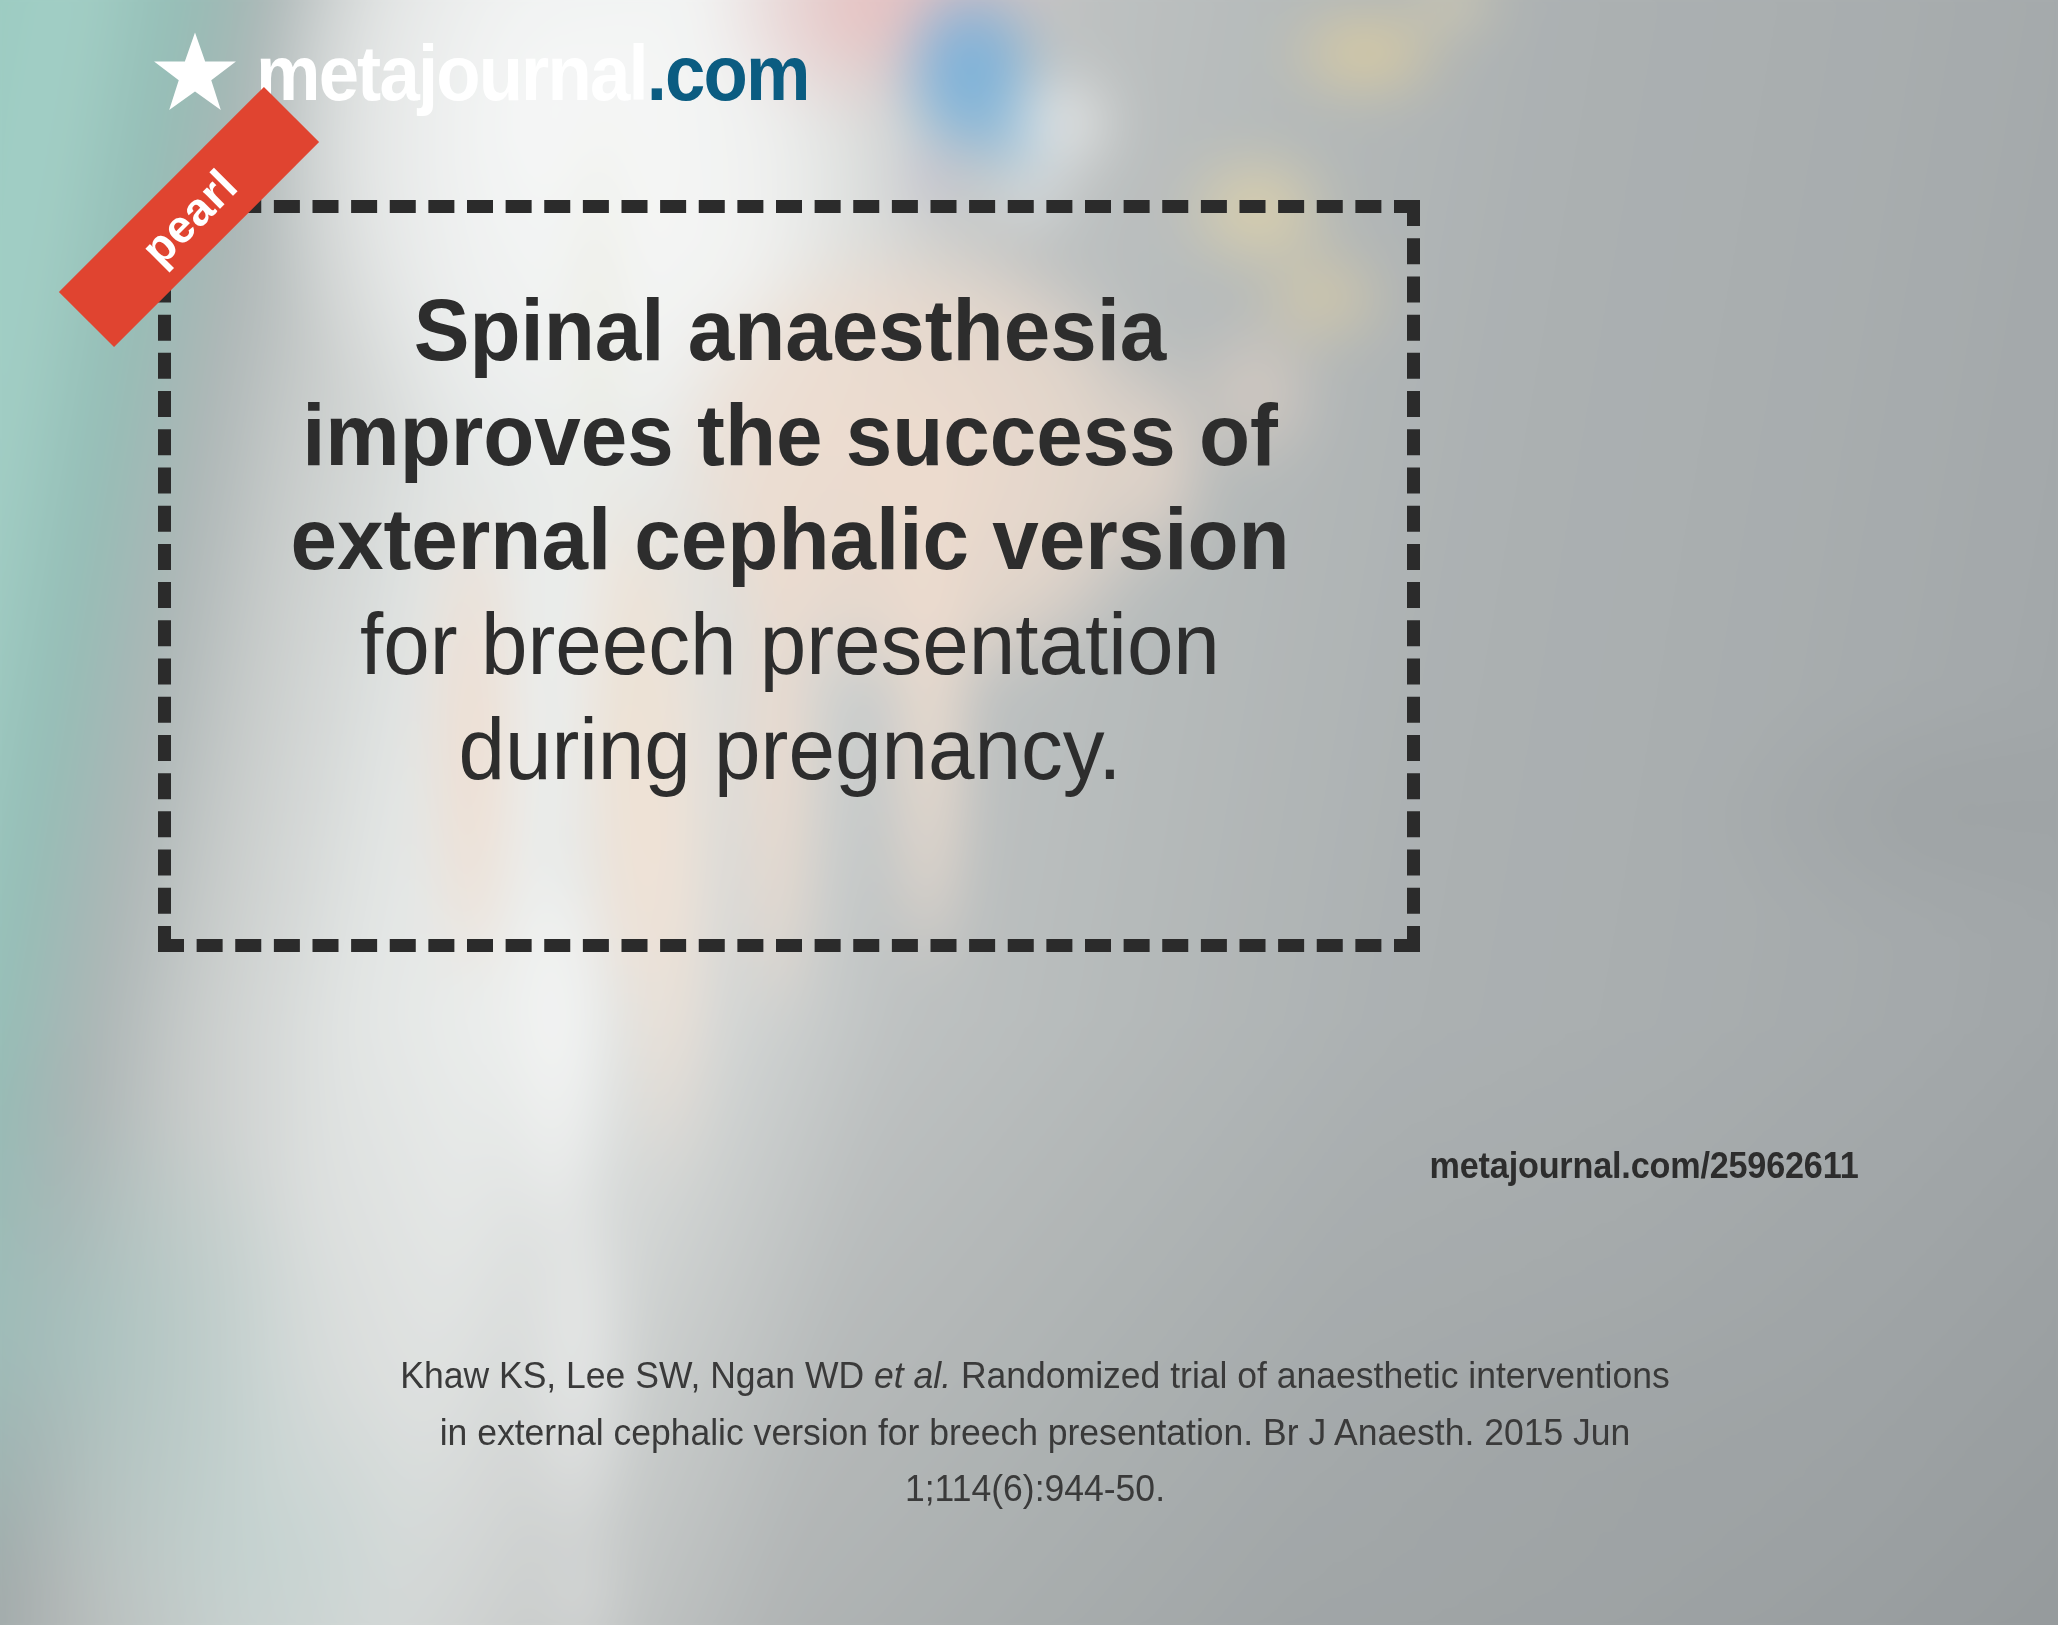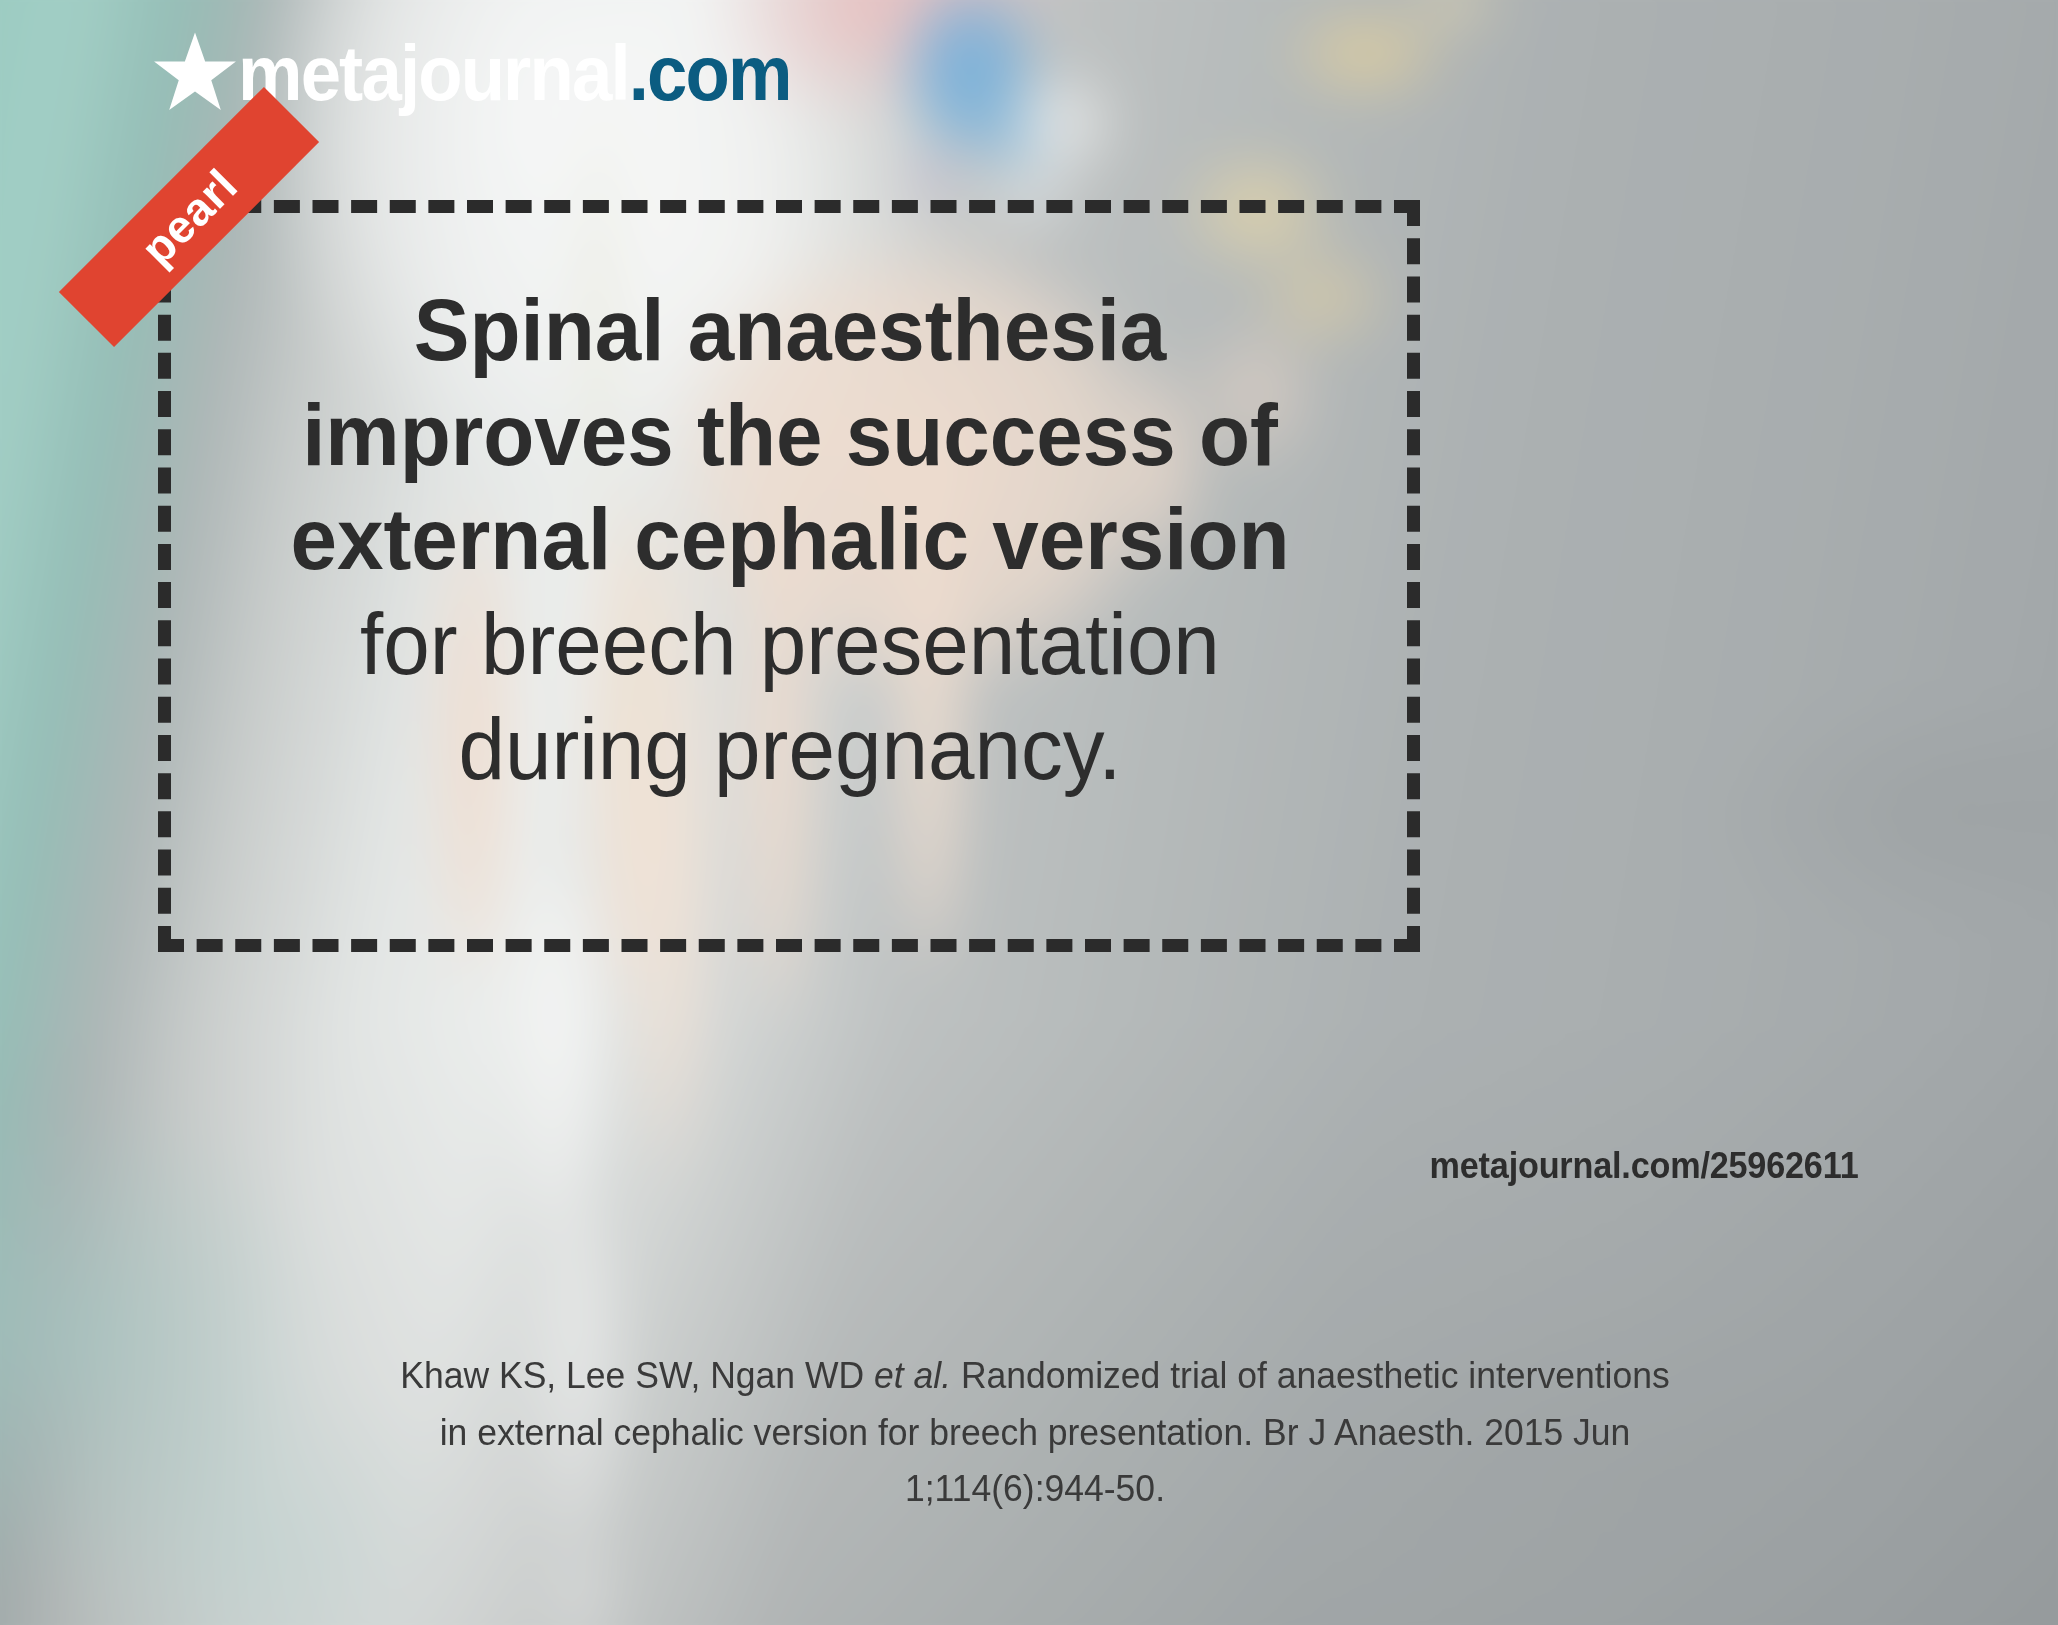--- a/index.html
+++ b/index.html
@@ -127,20 +127,21 @@
   }
 
   
   .logo {
     position: absolute;
     left: 152px;
     top: 25px;
     z-index: 5;
     display: flex;
     align-items: center;
+    gap: 18px;
     height: 96px;
   }
   .logo-star { width: 86px; height: 86px; display: block; }
   .logo-word {
     font-size: 78px;
     font-weight: 700;
     letter-spacing: -2px;
     line-height: 1;
     white-space: nowrap;
     transform: scaleX(.93);

